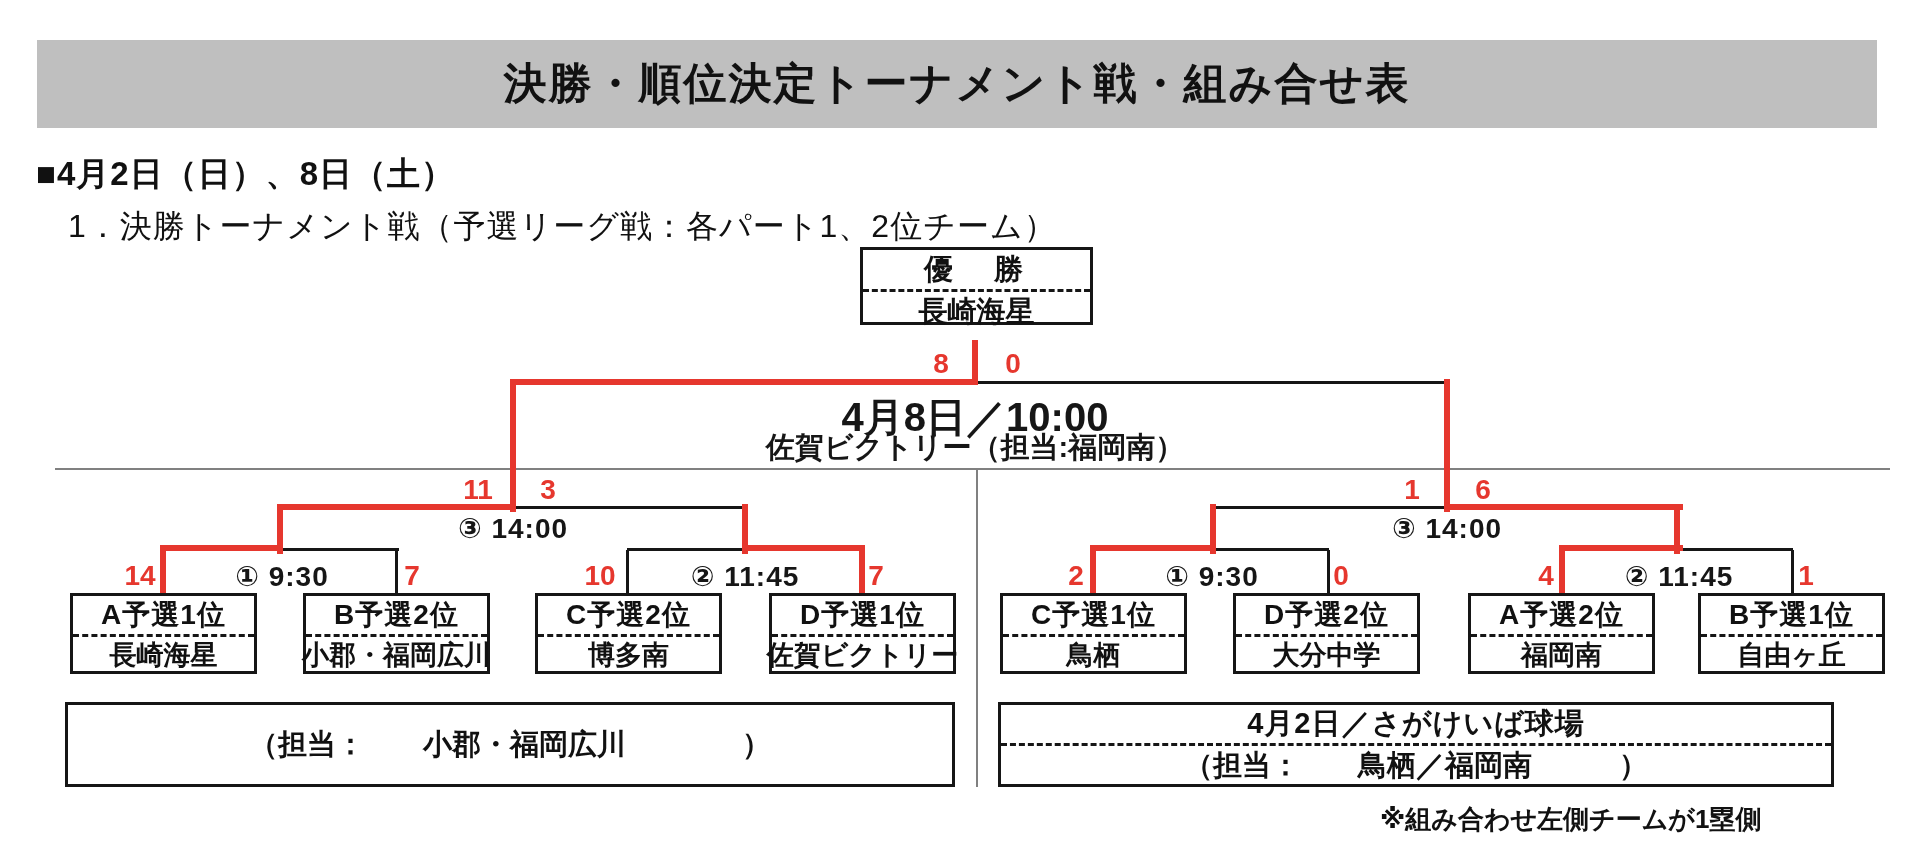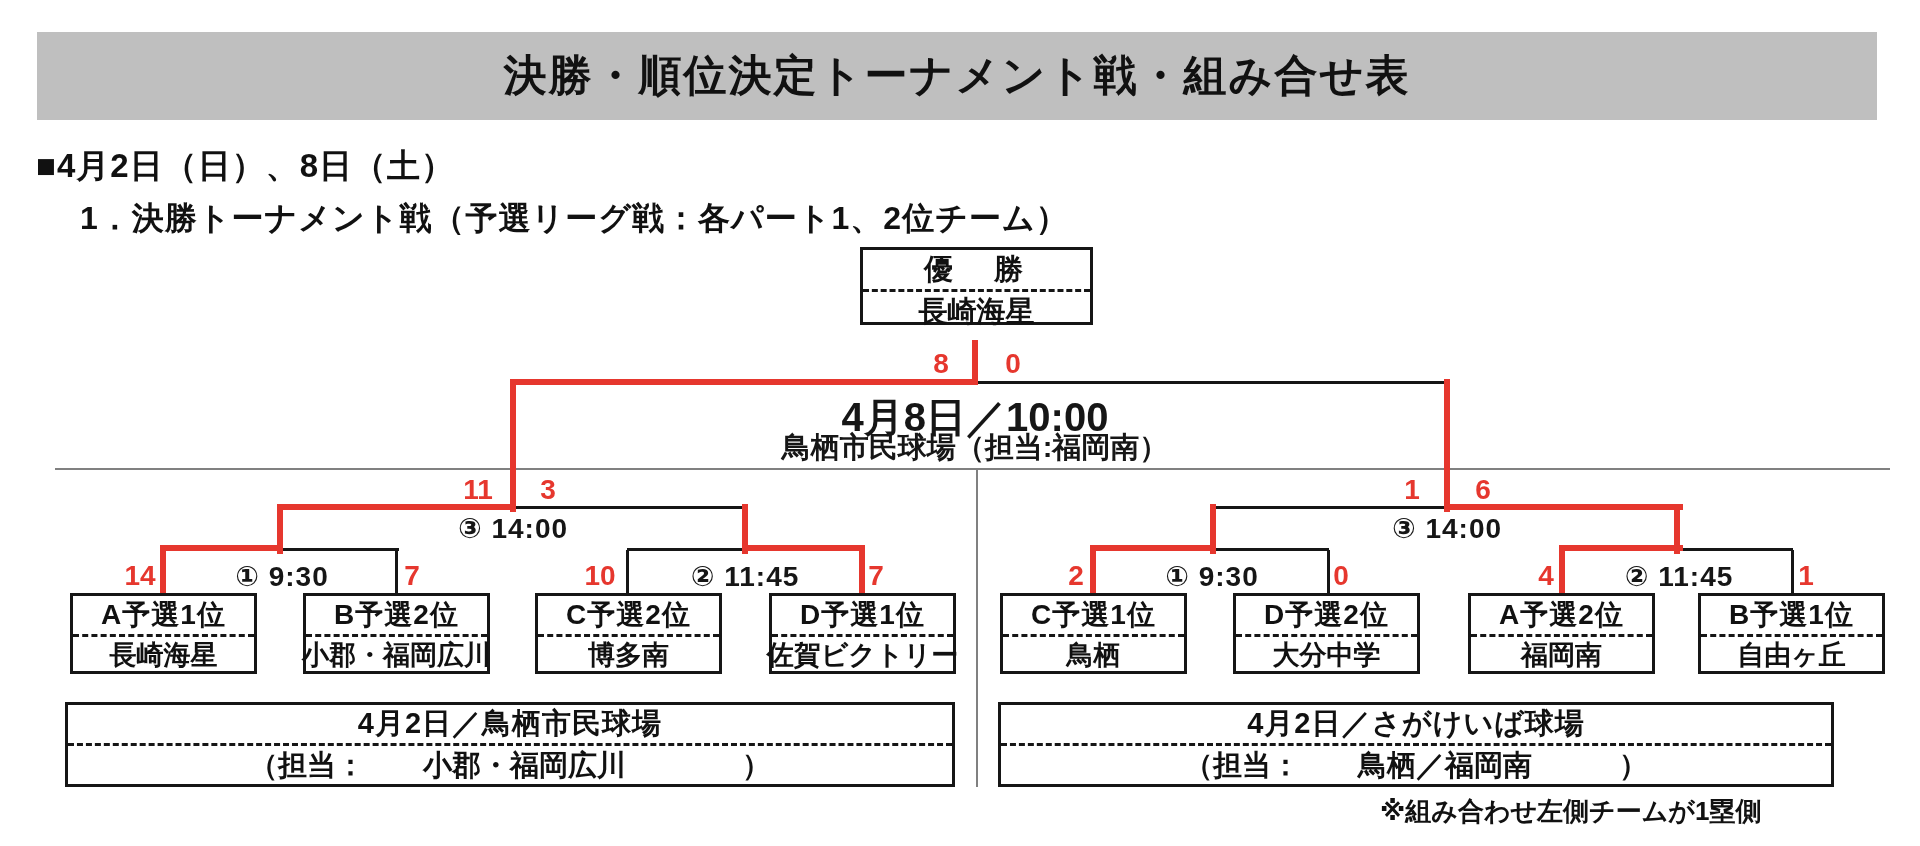--- a/index.html
+++ b/index.html
@@ -1,28 +1,28 @@
 <!DOCTYPE html>
 <html><head>
 <meta charset="utf-8">
 <style>
   html,body{margin:0;padding:0;background:#ffffff;}
   #stage{
     position:relative;width:1920px;height:846px;background:#ffffff;overflow:hidden;
     font-family:"Liberation Sans","DejaVu Sans",sans-serif;color:#111;
     --red:#e6372e;--ink:#161616;--gray:#808080;
   }
-  .abs{position:absolute;}
+  .abs{position:absolute;margin-top:8px;}
   .nowrap{white-space:nowrap;}
   
   .title-bar{left:37px;top:32px;width:1840px;height:88px;background:#bfbfbf;
     display:flex;align-items:center;justify-content:center;
     font-size:43px;font-weight:bold;letter-spacing:2px;}
   .h1{left:36px;top:144px;font-size:33px;font-weight:bold;letter-spacing:1px;}
-  .h2{left:80px;top:197px;font-size:32px;font-weight:bold;letter-spacing:1px;}
+  .h2{left:68px;top:197px;font-size:32px;font-weight:normal;letter-spacing:1px;}
   
   .hl{position:absolute;height:3px;background:var(--ink);z-index:1;}
   .vl{position:absolute;width:3px;background:var(--ink);z-index:1;}
   .hl.red{height:6px;background:var(--red);z-index:2;}
   .vl.red{width:6px;background:var(--red);z-index:2;}
   .hl.gray{height:2px;background:var(--gray);z-index:0;}
   .vl.gray{width:2px;background:var(--gray);z-index:0;}
   
   .bx{position:absolute;background:#fff;border:3px solid var(--ink);z-index:3;
     display:flex;flex-direction:column;box-sizing:border-box;}
@@ -91,21 +91,21 @@
   <div class="vl red" style="left:1210px;top:504px;height:50px"></div>
   <div class="hl red" style="left:1090px;top:545px;width:126px"></div>
   <div class="vl red" style="left:1090px;top:545px;height:51px"></div>
   <div class="hl red" style="left:1559px;top:545px;width:124px"></div>
   <div class="vl red" style="left:1559px;top:545px;height:51px"></div>
   <div class="vl red" style="left:1674px;top:504px;height:50px"></div>
 
   <div class="score" style="left:941px;top:348px">8</div>
   <div class="score" style="left:1013px;top:348px">0</div>
   <div class="fin-info" style="left:975px;top:390px;font-size:40px">4月8日／10:00</div>
-  <div class="fin-info" style="left:975px;top:428px;font-size:29px">鳥栖市民球場（担当:福岡南）</div>
+  <div class="fin-info" style="left:975px;top:428px;font-size:29px">佐賀ビクトリー（担当:福岡南）</div>
 
   <div class="score" style="left:478px;top:474px">11</div>
   <div class="score" style="left:548px;top:474px">3</div>
   <div class="mlabel" style="left:513px;top:512px">③ 14:00</div>
   <div class="score" style="left:1412px;top:474px">1</div>
   <div class="score" style="left:1483px;top:474px">6</div>
   <div class="mlabel" style="left:1447px;top:512px">③ 14:00</div>
 
   <div class="score" style="left:140px;top:560px">14</div>
   <div class="mlabel" style="left:282px;top:560px">① 9:30</div>
@@ -151,21 +151,20 @@
   <div class="bx tb" style="left:1468px">
     <div class="r1">A予選2位</div>
     <div class="r2">福岡南</div>
   </div>
   <div class="bx tb" style="left:1698px">
     <div class="r1">B予選1位</div>
     <div class="r2">自由ヶ丘</div>
   </div>
 
   <div class="bx vb" style="left:65px;width:890px">
-    <div class="r1">4月2日／鳥栖市民球場</div>
     <div class="r2">（担当：　　小郡・福岡広川　　　　）</div>
   </div>
   <div class="bx vb" style="left:998px;width:836px">
     <div class="r1">4月2日／さがけいば球場</div>
     <div class="r2">（担当：　　鳥栖／福岡南　　　）</div>
   </div>
 
   <div class="abs footnote">※組み合わせ左側チームが1塁側</div>
 
 </div>

